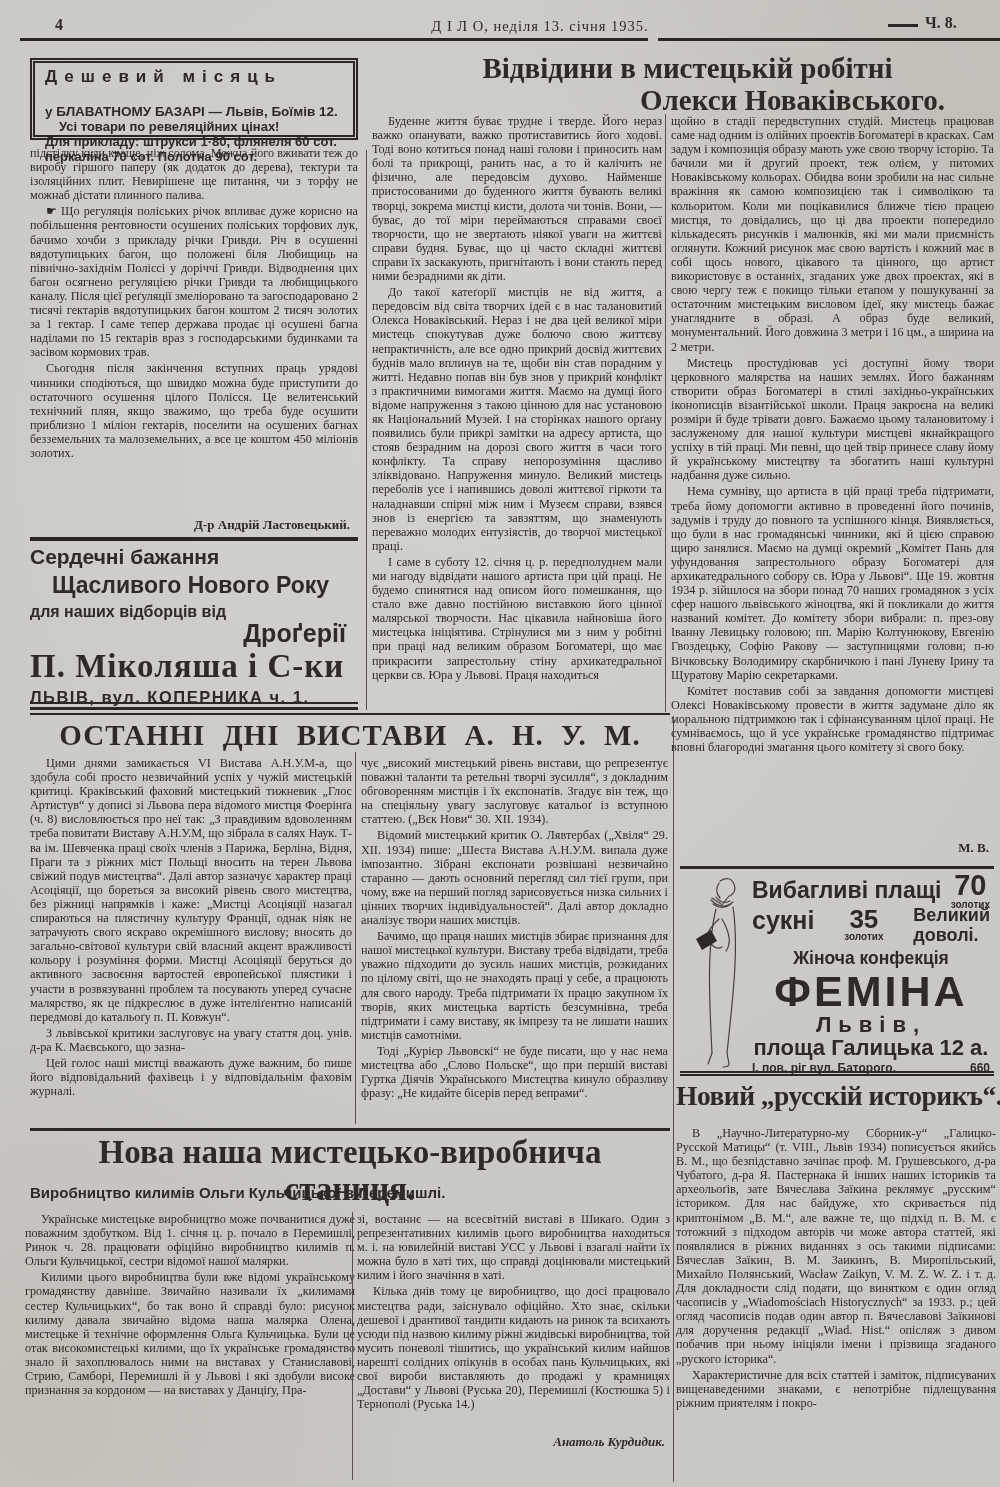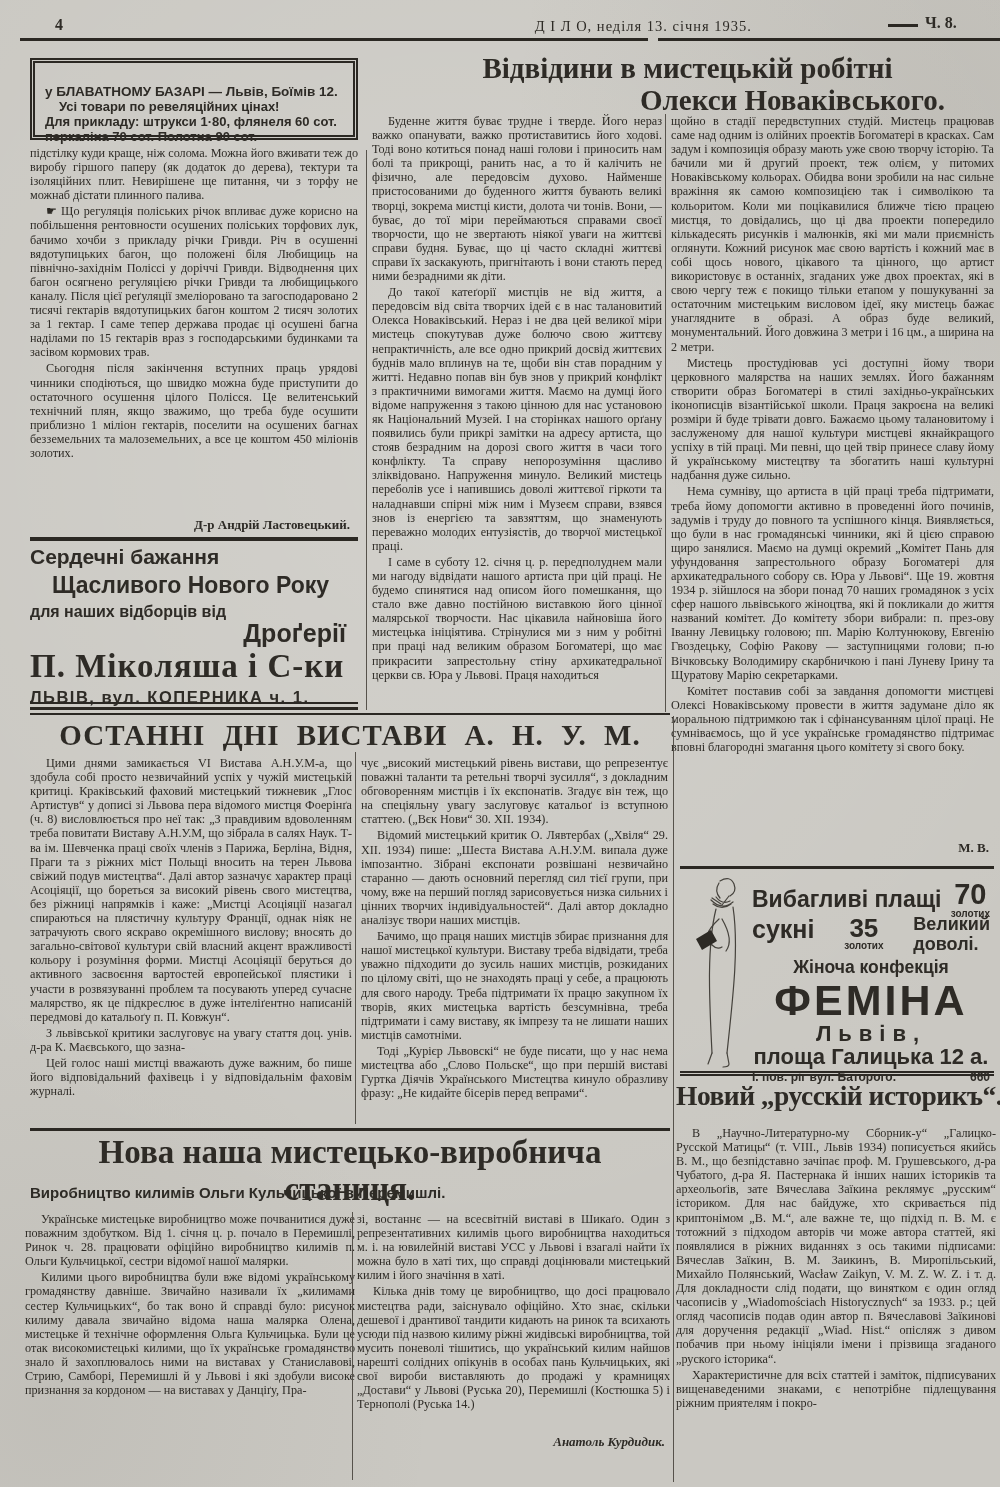--- a/index.html
+++ b/index.html
@@ -11,21 +11,21 @@
       radial-gradient(70% 50% at 5% 95%, rgba(95,90,80,0.08), rgba(0,0,0,0) 55%),
       #cac8c2;
     font-family:"Liberation Serif",serif;color:#2e2b26;
   }
   .abs{position:absolute;}
   .rule{position:absolute;background:#2b2823;}
   .vrule{position:absolute;background:#56524b;width:1px;}
 
   
   .pagenum{left:55px;top:16px;font-size:16px;font-weight:bold;}
-  .masthead{left:292px;top:18px;width:460px;text-align:right;font-size:14.5px;letter-spacing:1px;}
+  .masthead{left:310px;top:18px;width:460px;text-align:center;font-size:14.5px;letter-spacing:1px;}
   .issue{left:925px;top:14px;font-size:16px;font-weight:bold;}
 
   
   .ad-blavatny{left:30px;top:58px;width:328px;height:82px;border:5px double #2b2823;box-sizing:border-box;
     padding:4px 8px 0 10px;font-family:"Liberation Sans",sans-serif;font-weight:bold;color:#2e2b26;}
   .ad-blavatny .t1{font-size:17px;letter-spacing:7px;}
   .ad-blavatny .t2{font-size:13.5px;margin-top:17px;}
   .ad-blavatny .t3{font-size:13px;padding-left:14px;}
   .ad-blavatny .t4,.ad-blavatny .t5{font-size:13px;}
 
@@ -53,21 +53,21 @@
   .anum-title{left:30px;top:719px;width:640px;text-align:center;font-size:29px;font-weight:bold;word-spacing:9px;letter-spacing:1px;}
 
   
   .stan-title{left:30px;top:1134px;width:640px;text-align:center;font-size:33px;font-weight:bold;}
   .stan-sub{left:30px;top:1184px;width:640px;text-align:left;font-family:"Liberation Sans",sans-serif;font-weight:bold;font-size:15px;}
 
   
   .ad-femina{left:680px;top:866px;width:314px;height:210px;box-sizing:border-box;border-top:3px solid #2b2823;border-bottom:5px double #2b2823;
     font-family:"Liberation Sans",sans-serif;font-weight:bold;color:#2e2b26;}
   .fem-inner{position:absolute;left:72px;top:2px;width:238px;}
-  .fem-row{display:flex;align-items:flex-start;justify-content:space-between;margin-top:9px;}
+  .fem-row{display:flex;align-items:flex-start;justify-content:space-between;}
   .fem-item1{font-size:23px;padding-top:6px;}
   .fem-price{text-align:center;line-height:1;}
   .fem-price .num{font-size:29px;}
   .fem-price .cur{font-size:10px;display:block;}
   .fem-item2{font-size:25px;}
   .fem-choice{font-size:18px;line-height:1.1;text-align:left;}
   .fem-cat{font-size:17.5px;text-align:center;margin-top:2px;}
   .fem-brand{font-size:43px;text-align:center;letter-spacing:3px;line-height:1.05;}
   .fem-city{font-size:22px;text-align:center;letter-spacing:7px;line-height:1;}
   .fem-addr{font-size:22px;text-align:center;line-height:1.1;}
@@ -84,20 +84,21 @@
 <div class="paper noselect">
 
   <div class="abs pagenum">4</div>
   <div class="abs masthead">Д І Л О, неділя 13. січня 1935.</div>
   <div class="abs issue">Ч. 8.</div>
   <div class="rule" style="left:888px;top:24px;width:30px;height:3px;"></div>
   <div class="rule" style="left:20px;top:38px;width:628px;height:3px;"></div>
   <div class="rule" style="left:658px;top:38px;width:342px;height:3px;"></div>
 
   <div class="abs ad-blavatny">
+    <div class="t1">Дешевий місяць</div>
     <div class="t2">у БЛАВАТНОМУ БАЗАРІ — Львів, Боїмів 12.</div>
     <div class="t3">Усі товари по ревеляційних цінах!</div>
     <div class="t4">Для прикладу: штрукси 1·80, флянеля 60 сот.</div>
     <div class="t5">перкаліна 70 сот. Полотна 90 сот.</div>
   </div>
 
   <div class="bodycol" style="left:30px;top:146px;width:328px;height:370px;">
     <p class="noindent">підстілку куди краще, ніж солома. Можна його вживати теж до виробу гіршого паперу (як додаток до дерева), тектури та ізоляційних плит. Невирішене ще питання, чи з торфу не можнаб дістати плинного палива.</p>
     <p>☛ Що регуляція поліських річок впливає дуже корисно на побільшення рентовности осушених поліських торфових лук, бачимо хочби з прикладу річки Гривди. Річ в осушенні вядотупицьких багон, що положені біля Любищиць на північно-західнім Поліссі у доріччі Гривди. Відводнення цих багон осягнено регуляцією річки Гривди та любищицького каналу. Після цієї реґуляції змеліоровано та загосподаровано 2 тисячі гектарів вядотупицьких багон коштом 2 тисяч золотих за 1 гектар. І саме тепер держава продає ці осушені багна наділами по 15 гектарів враз з господарськими будинками та засівом кормових трав.</p>
     <p>Сьогодня після закінчення вступних праць урядові чинники сподіються, що швидко можна буде приступити до остаточного осушення цілого Полісся. Це велитенський технічний плян, якщо зважимо, що треба буде осушити приблизно 1 міліон гектарів, поселити на осушених багнах безземельних та малоземельних, а все це коштом 450 міліонів золотих.</p>

